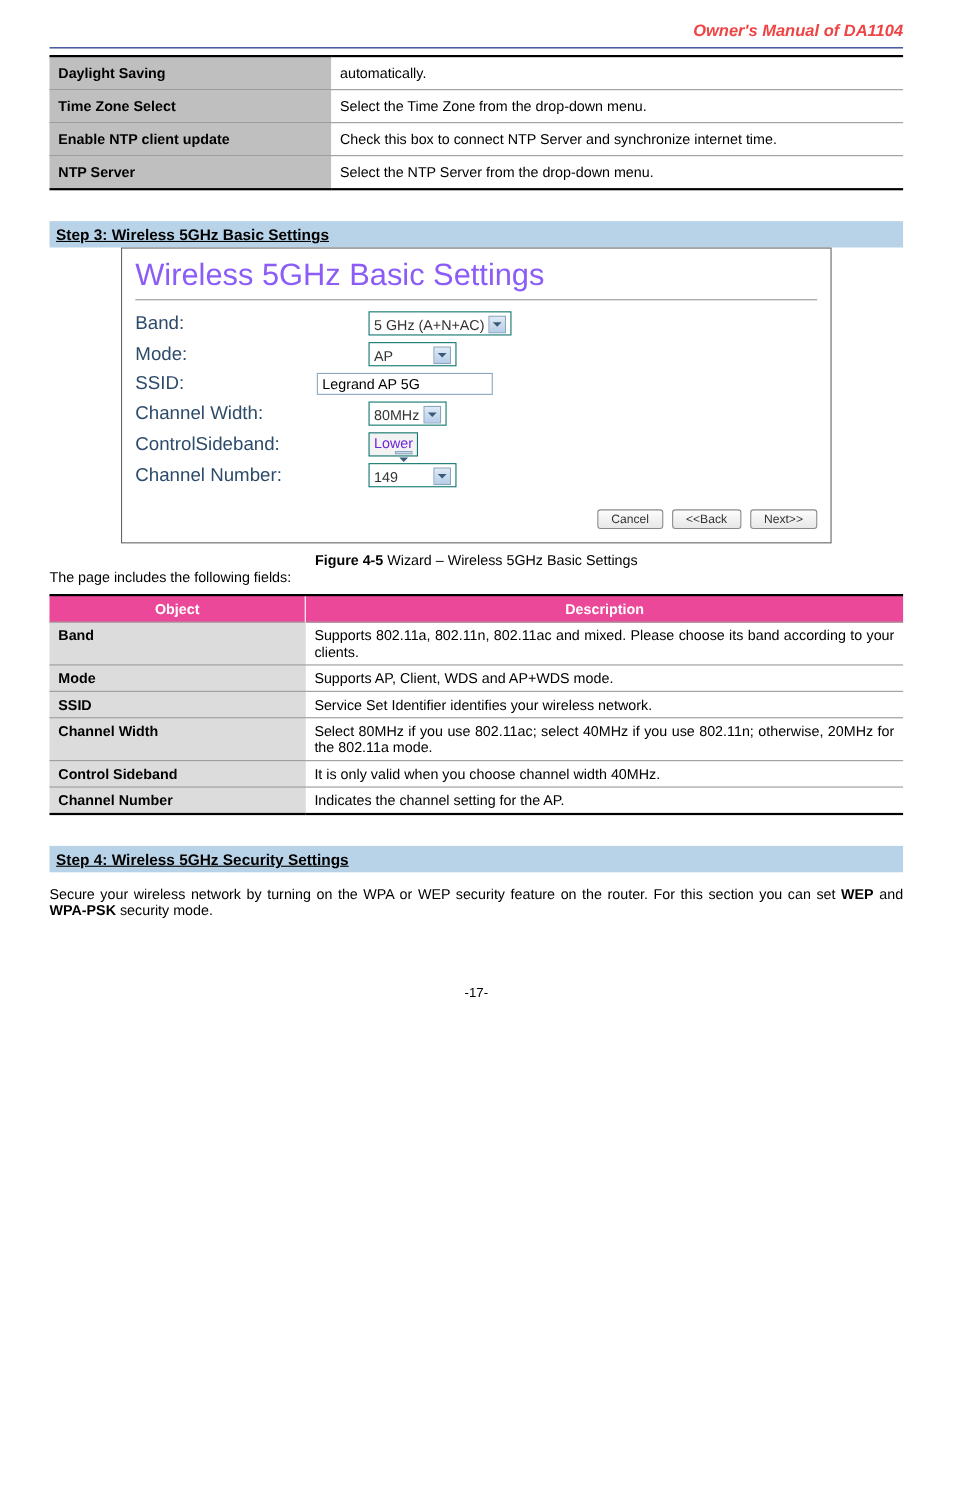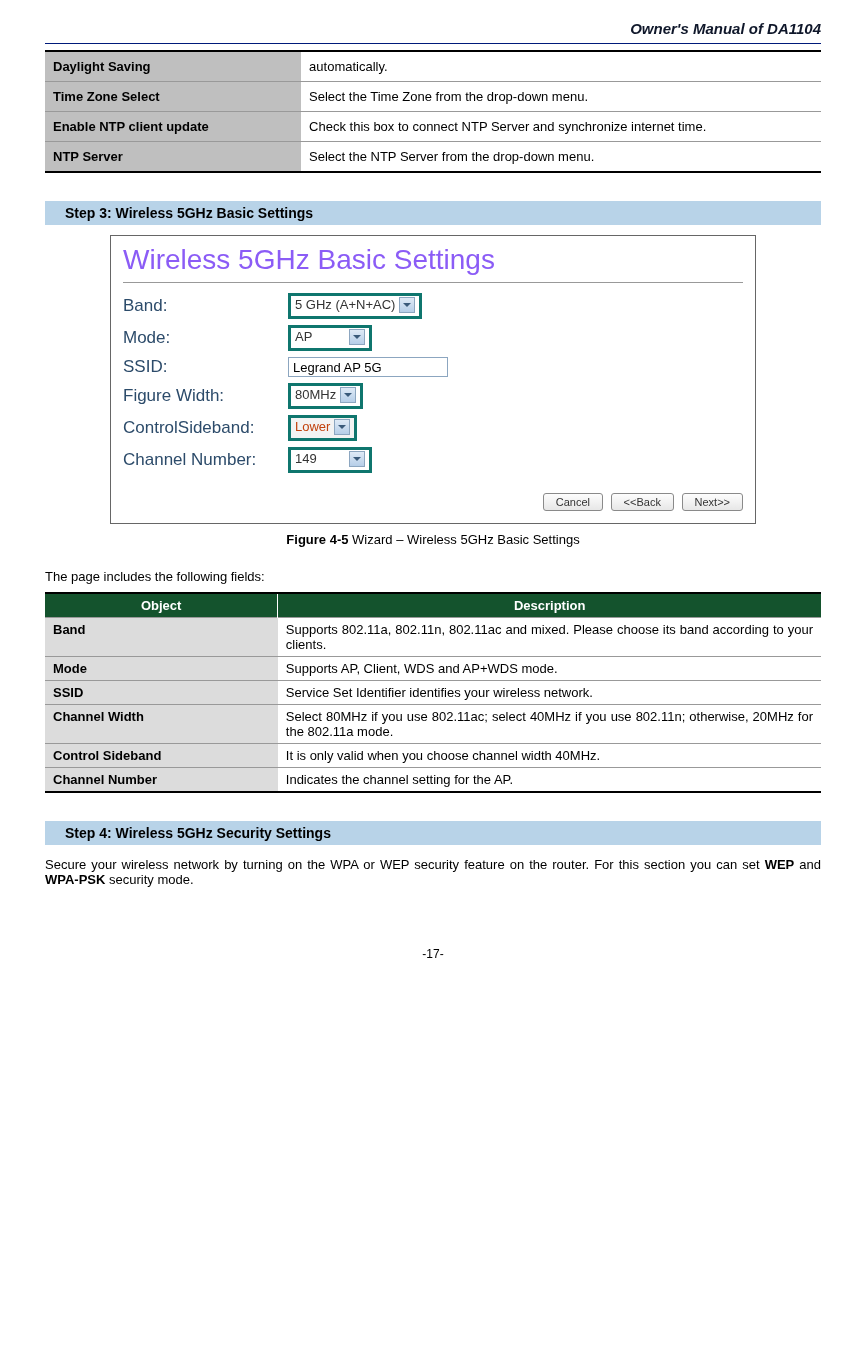--- a/index.html
+++ b/index.html
@@ -12,21 +12,21 @@
   }
   .page {
     width: 820px;
     margin: 0 auto;
     padding: 20px 22px 30px 22px;
     position: relative;
     box-sizing: border-box;
   }
   .header {
     text-align: right;
-    color: #0f172a;
+    color: #ef4444;
     font-weight: bold;
     font-style: italic;
     font-size: 15px;
     margin-bottom: 6px;
     border-bottom: 1.5px solid #001a7a;
     padding-bottom: 6px;
   }
   table.outer {
     width: 100%;
     border-collapse: collapse;
@@ -42,24 +42,25 @@
     border-top: none;
   }
   table.outer td.label {
     background: #bfbfbf;
     width: 33%;
     font-weight: bold;
   }
   .step-bar {
     background: #b8d3e8;
     font-weight: bold;
-    padding: 4px 20px;
+    padding: 4px 6px;
     margin-top: 28px;
-    margin-bottom: 10px;
+    margin-bottom: 0;
     font-size: 14px;
+    text-decoration: underline;
   }
   .figure-wrap {
     text-align: center;
     margin: 0 auto;
   }
   .settings-box {
     display: inline-block;
     border: 1px solid #666;
     width: 620px;
     text-align: left;
@@ -83,29 +84,30 @@
     display: flex;
     align-items: center;
     margin-bottom: 6px;
   }
   .form-row .flabel {
     width: 165px;
     font-size: 17px;
   }
   .select-look {
     display: inline-flex;
-    align-items: flex-start;
-    border: 3px solid #0f766e;
+    align-items: flex-end;
+    border: 1px solid #0f766e;
     background: #fff;
     padding: 1px 4px 1px 4px;
     font-size: 13px;
     color: #333;
     height: 18px;
-  }
-  .select-look.disabled { color:#c2410c; background:#f3f3f3;}
+    margin-left: 47px;
+  }
+  .select-look.disabled { color:#6d28d9; background:#f3f3f3;flex-direction:column;}
   .select-arrow {
     display:inline-block;
     width:14px; height:14px;
     background: linear-gradient(#dfeaf6,#b6cee8);
     border:1px solid #8ca6c0;
     margin-left:4px;
     position:relative;
   }
   .select-arrow::after{
     content:"";
@@ -136,31 +138,30 @@
     color: #333;
     margin-left: 4px;
   }
   .figure-caption {
     text-align: center;
     margin-top: 8px;
     font-size: 13px;
   }
   .figure-caption b { font-weight: bold; }
   .intro {
-    margin-top: 22px;
   }
   table.desc {
     width: 100%;
     border-collapse: collapse;
     border-top: 2.5px solid #000;
     border-bottom: 2.5px solid #000;
     margin-top: 8px;
   }
   table.desc th {
-    background: #14532d;
+    background: #ec4899;
     color: #fff;
     font-weight: bold;
     padding: 4px 8px;
     border: none;
     text-align: center;
   }
   table.desc th.obj { width: 30%; border-right: 1px solid #fff; }
   table.desc td {
     border-top: 1px solid #999;
     padding: 4px 8px;
@@ -232,21 +233,21 @@
           <span class="select-arrow"></span>
         </div>
       </div>
 
       <div class="form-row">
         <div class="flabel">SSID:</div>
         <input class="text-input" value="Legrand AP 5G" style="">
       </div>
 
       <div class="form-row">
-        <div class="flabel">Figure Width:</div>
+        <div class="flabel">Channel Width:</div>
         <div class="select-look">
           <span>80MHz</span>
           <span class="select-arrow"></span>
         </div>
       </div>
 
       <div class="form-row">
         <div class="flabel">ControlSideband:</div>
         <div class="select-look disabled">
           <span>Lower</span>

